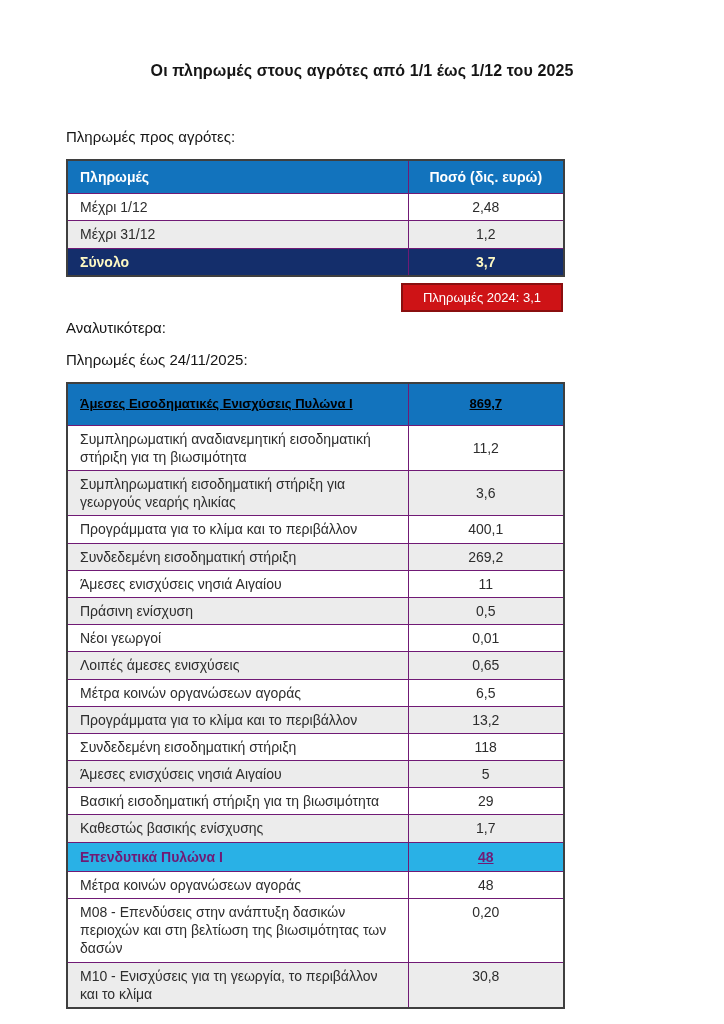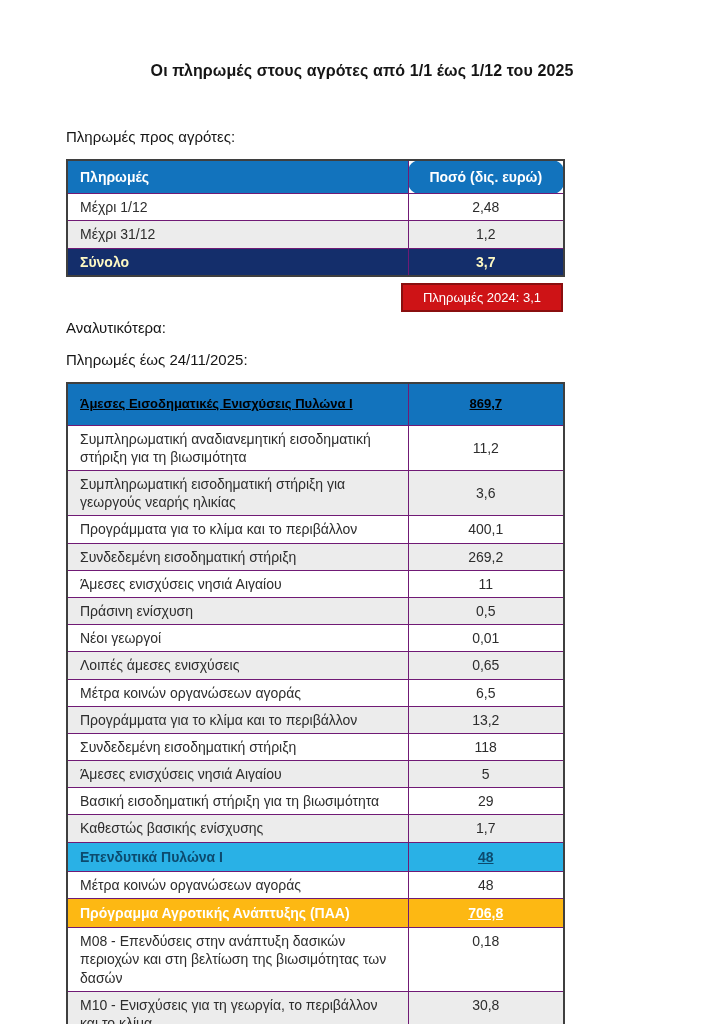--- a/index.html
+++ b/index.html
@@ -50,21 +50,21 @@
   table.tbl .val { text-align:center; }
 
   
   .tbl1 thead th {
     background:var(--header-blue);
     color:#fff;
     font-weight:bold;
     text-align:left;
     padding:7px 12px;
   }
-  .tbl1 thead th.val { text-align:center;border-radius:12px; }
+  .tbl1 thead th.val { text-align:center; }
   .tbl1 td { padding:5px 12px;margin-top:8px; }
   .tbl1 tr.shade td { background:var(--zebra-gray); }
   .tbl1 tr.total-row td {
     background:var(--total-navy);
     color:#fef9c3;
     font-weight:bold;
   }
 
   
   .tbl2 { margin-top:13px; font-size:13.5px; }
@@ -72,21 +72,21 @@
   .tbl2 tr.shade td { background:var(--zebra-gray); }
   .tbl2 tr.row-pillar td {
     background:var(--header-blue);
     color:#000000; font-weight:bold;
     text-decoration:underline;
     font-size:13px;
     padding:12px 12px;
   }
   .tbl2 tr.row-investment td {
     background:var(--investment-cyan);
-    color:#0c4a6e; font-weight:bold;
+    color:#701a75; font-weight:bold;
     padding:5px 12px;
   }
   .tbl2 tr.row-paa td {
     background:var(--paa-orange);
     color:#fff; font-weight:bold;
     padding:5px 12px;
   }
   .tbl2 tr.row-investment td.val,
   .tbl2 tr.row-paa td.val { text-decoration:underline; }
   .tbl2 td.vtop { vertical-align:top; }
@@ -220,27 +220,23 @@
           <td class="val">1,7</td>
         </tr>
         <tr class="row-investment">
           <td class="lbl">Επενδυτικά Πυλώνα Ι</td>
           <td class="val">48</td>
         </tr>
         <tr>
           <td class="lbl">Μέτρα κοινών οργανώσεων αγοράς</td>
           <td class="val">48</td>
         </tr>
-        <tr class="row-paa">
-          <td class="lbl">Πρόγραμμα Αγροτικής Ανάπτυξης (ΠΑΑ)</td>
-          <td class="val">706,8</td>
-        </tr>
         <tr>
           <td class="lbl">M08 - Επενδύσεις στην ανάπτυξη δασικών περιοχών και στη βελτίωση της βιωσιμότητας των δασών</td>
-          <td class="val vtop">0,18</td>
+          <td class="val vtop">0,20</td>
         </tr>
         <tr class="shade">
           <td class="lbl">M10 - Ενισχύσεις για τη γεωργία, το περιβάλλον και το κλίμα</td>
           <td class="val vtop">30,8</td>
         </tr>
       </tbody>
   </table>
 
 </div>
 

